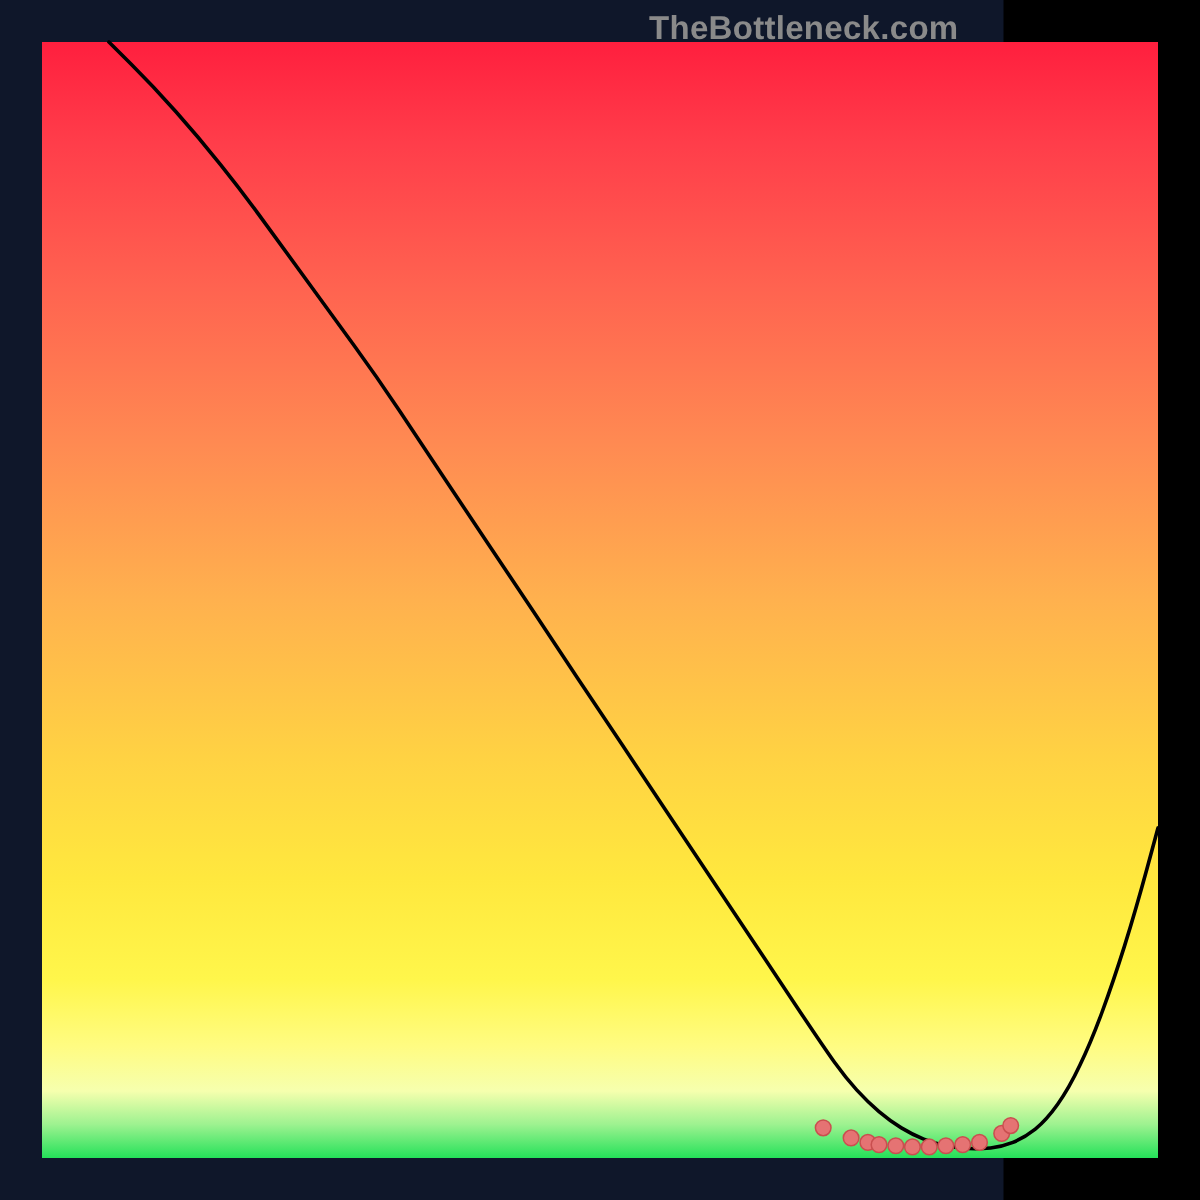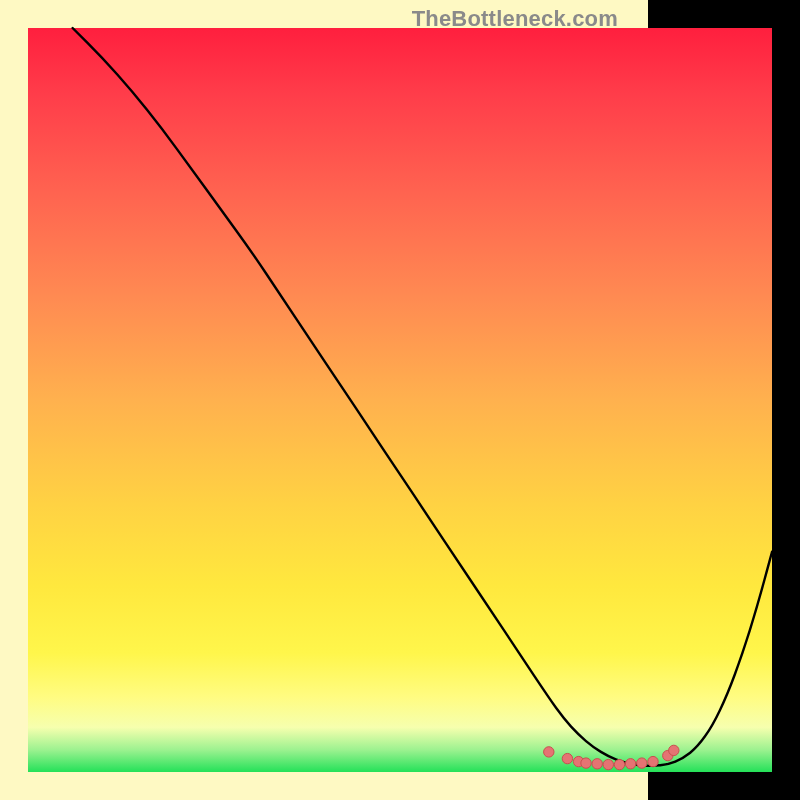--- a/index.html
+++ b/index.html
@@ -9,21 +9,22 @@
     height: 800px;
     background: #000;
     overflow: hidden;
   }
   .frame {
     position: absolute;
     left: 0;
     top: 0;
     width: 648px;
     height: 800px;
-    background: #fef9c3;
+    background: #0f172a;
+    padding-left: 21px;
   }
   .plot {
     position: absolute;
     left: 28px;
     top: 28px;
     width: 744px;
     height: 744px;
     
     background: linear-gradient(
       to bottom,

